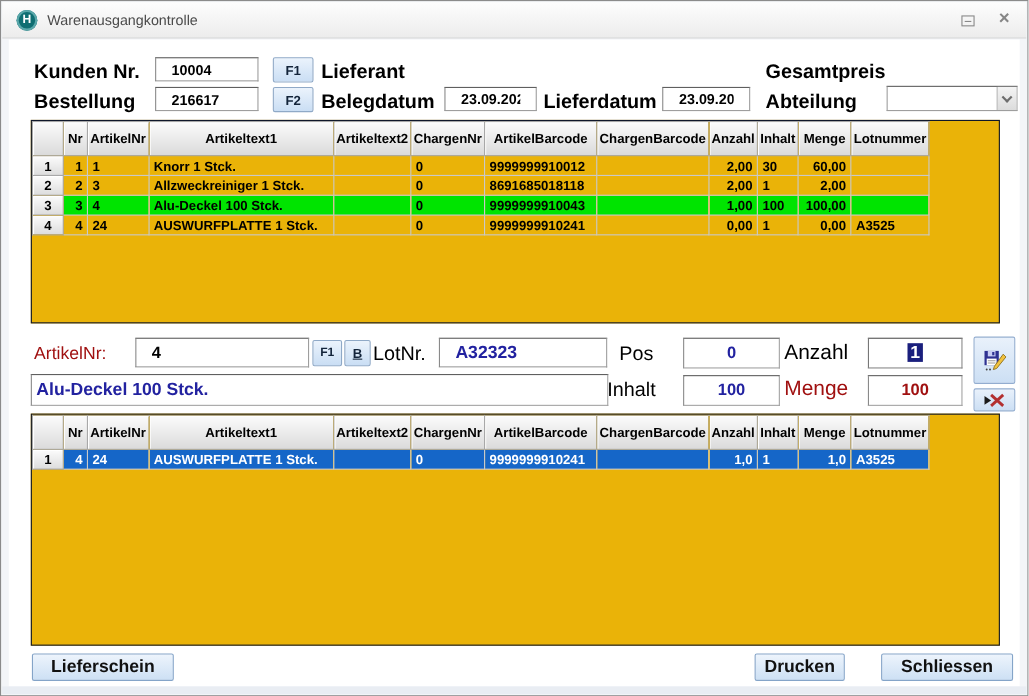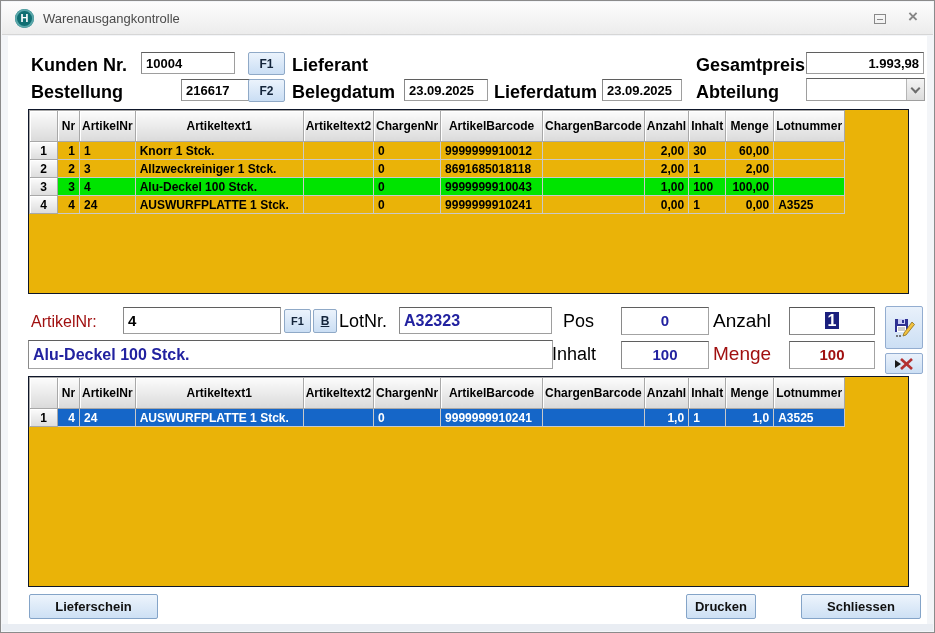--- a/index.html
+++ b/index.html
@@ -33,21 +33,21 @@
   }
   .client { position:absolute; left:7px; right:7px; top:35px; bottom:8px; background:#ffffff; }
   .bottom-strip { position:absolute; left:1px; right:1px; bottom:1px; height:7px; background:#e9edf3; }
 
   
   .lbl { position:absolute; font-size:18px; font-weight:bold; color:#000; white-space:nowrap; }
   .tbx {
     position:absolute; height:22px; background:#fff;
     border:1px solid #9e9e9e; border-top-color:#5f5f5f; border-left-color:#8a8a8a;
     font-family:"Liberation Sans",sans-serif;
-    font-size:13px; font-weight:bold; color:#000; padding:1px 4px;
+    font-size:13px; font-weight:bold; color:#000; padding:1px 14px;
   }
   .tbx.right { text-align:right; }
   .fkey {
     position:absolute; height:23px;
     background:linear-gradient(#ebf3fc,#cadef4);
     border:1px solid #8fa9c7; border-radius:2px;
     font-size:12px; font-weight:bold; color:#13243a;
     text-align:center; padding:0;
   }
   .combo {
@@ -100,21 +100,21 @@
     background:linear-gradient(#e9f1fb,#ccdff4);
     border:1px solid #93add0; border-radius:2px;
     display:flex; align-items:center; justify-content:center; padding:0;
   }
   
   .btn {
     position:absolute; height:25px;
     background:linear-gradient(#edf4fc,#cde0f4);
     border:1px solid #84a4c8; border-radius:2px;
     font-family:"Liberation Sans",sans-serif;
-    font-size:13px; font-weight:bold; color:#111; text-align:center; padding:0;
+    font-size:16px; font-weight:bold; color:#111; text-align:center; padding:0;
   }
 </style>
 </head>
 <body>
 
 <div class="win">
 
   <div class="titlebar">
     <div class="app-icon">H</div>
     <div class="title-text">Warenausgangkontrolle</div>
@@ -125,24 +125,23 @@
   <div class="client"></div>
   <div class="bottom-strip"></div>
 
   <div class="lbl" style="left:30px;top:54px">Kunden Nr.</div>
   <input class="tbx" style="left: 140px; top: 51px; width: 94px;" value="10004">
   <button class="fkey" style="left:247px;top:51px;width:37px">F1</button>
 
   <div class="lbl" style="left:291px;top:54px">Lieferant</div>
 
   <div class="lbl" style="left:695px;top:54px">Gesamtpreis</div>
-  <input class="tbx right" style="left: 805px; top: 51px; width: 118px;" value="1.993,98">
 
   <div class="lbl" style="left:30px;top:81px">Bestellung</div>
-  <input class="tbx" style="left: 140px; top: 78px; width: 77px; margin-left: 40px;" value="216617">
+  <input class="tbx" style="left: 140px; top: 78px; width: 94px;" value="216617">
   <button class="fkey" style="left:247px;top:78px;width:37px">F2</button>
 
   <div class="lbl" style="left:291px;top:81px">Belegdatum</div>
   <input class="tbx" style="left: 403px; top: 78px; width: 84px;" value="23.09.2025">
 
   <div class="lbl" style="left:493px;top:81px">Lieferdatum</div>
   <input class="tbx" style="left: 601px; top: 78px; width: 80px;" value="23.09.2025">
 
   <div class="lbl" style="left:695px;top:81px">Abteilung</div>
   <div class="combo" style="left:805px;top:77px;width:119px">
@@ -326,16 +325,16 @@
         <td class="al-r">1,0</td>
         <td>1</td>
         <td class="al-r">1,0</td>
         <td>A3525</td>
       </tr>
     </tbody>
       </table>
   </div>
 
   <button class="btn" style="left:28px;top:593px;width:129px">Lieferschein</button>
-  <button class="btn" style="left:685px;top:593px;width:70px">Drucken</button>
+  <button class="btn" style="left:685px;top:593px;width:82px">Drucken</button>
   <button class="btn" style="left:800px;top:593px;width:120px">Schliessen</button>
 
 </div>
 
 </body></html>

